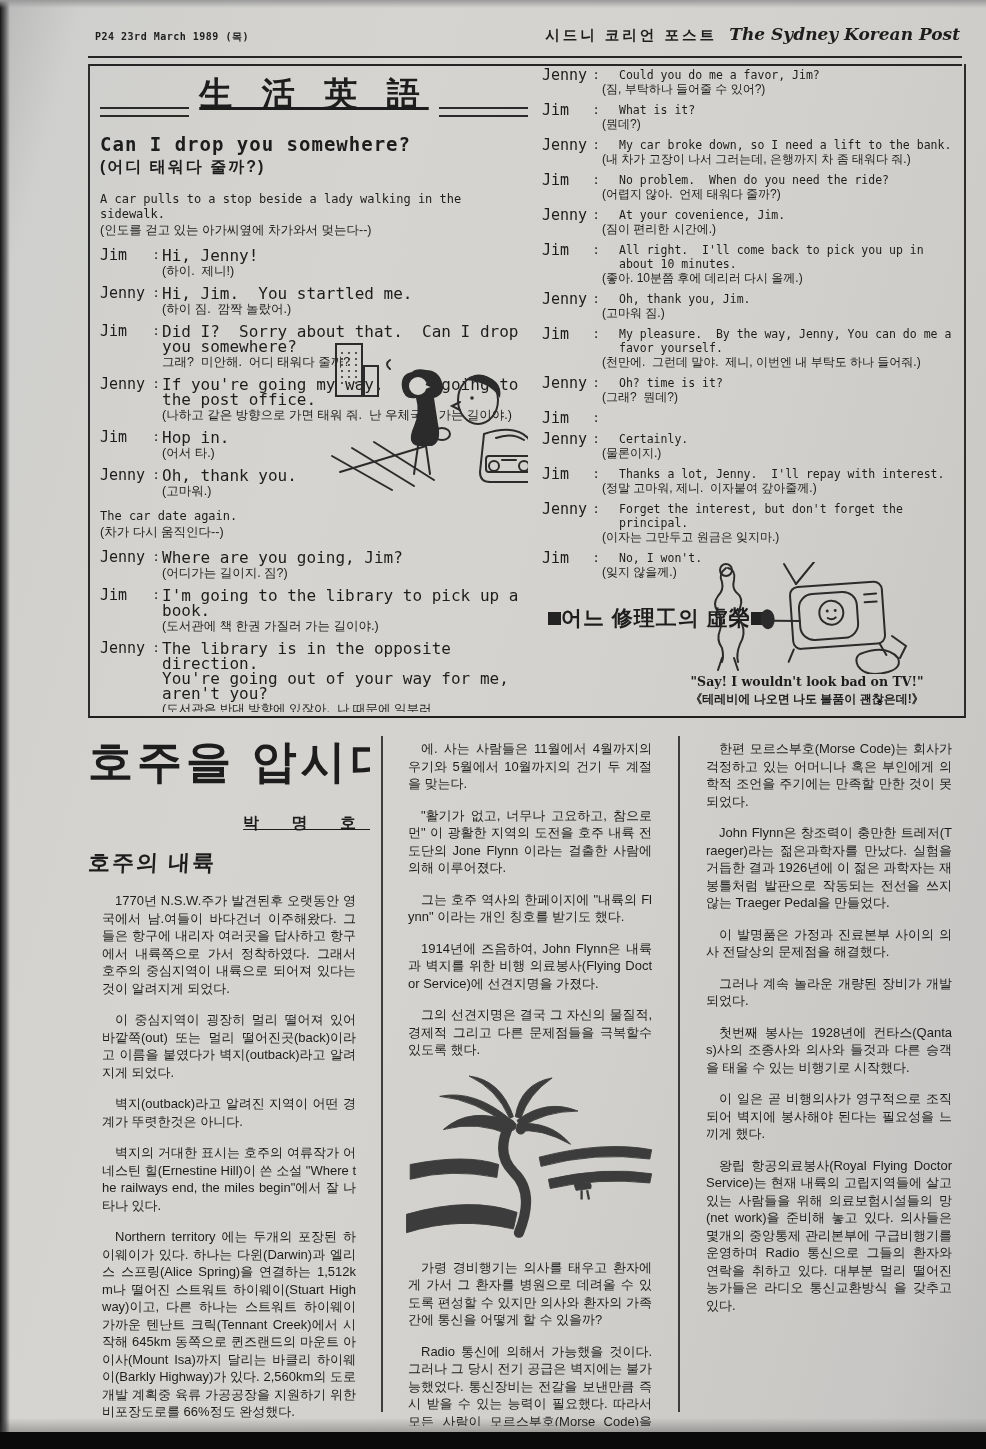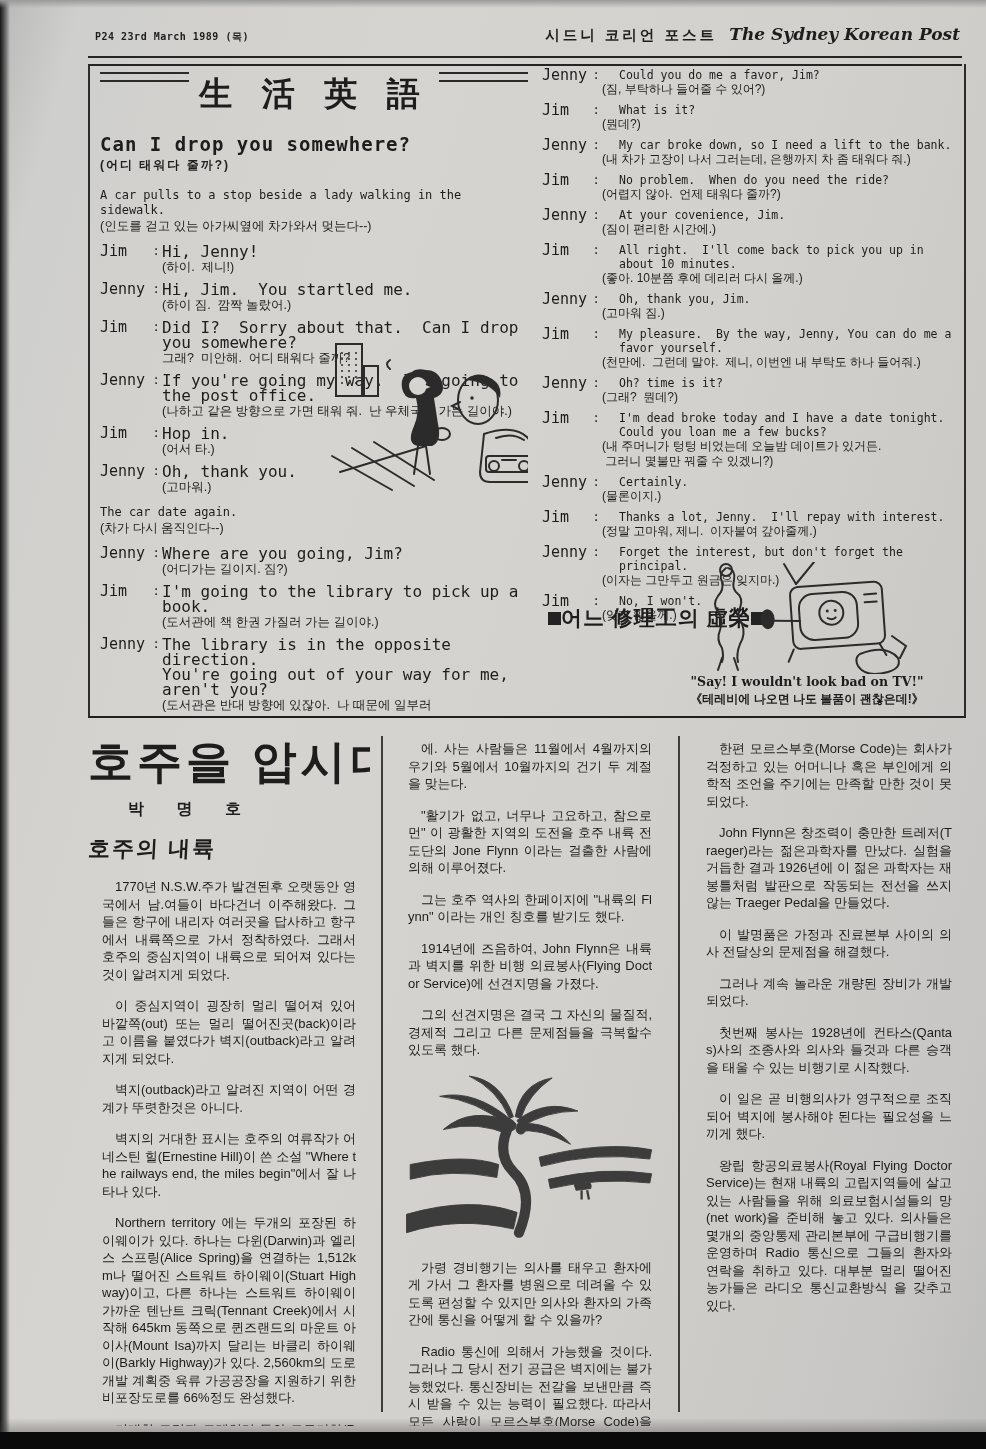--- a/index.html
+++ b/index.html
@@ -18,26 +18,26 @@
   .masthead-ko{font-weight:bold;font-size:14.5px;letter-spacing:3px;font-family:"Liberation Sans",sans-serif;}
   .masthead-en{font-family:"DejaVu Serif",serif;font-weight:bold;font-style:italic;font-size:17px;margin-left:8px;}
   .headrule{position:absolute;top:56px;left:88px;width:874px;height:6px;border-top:2.5px solid #252525;border-bottom:2px solid #252525;}
 
   
   .dlg-box{position:absolute;top:64px;left:88px;width:874px;height:652px;
     border-left:2px solid #2c2c2c;border-right:2px solid #2c2c2c;border-bottom:2.5px solid #1f1f1f;overflow:hidden;}
   .dlg-left{position:absolute;left:10px;top:6px;width:428px;bottom:4px;overflow:hidden;}
   .dlg-right{position:absolute;left:452px;top:4px;width:410px;bottom:4px;overflow:hidden;}
 
-  .sect-title-row{display:flex;align-items:flex-start;gap:10px;margin:2px 0 10px 0;}
+  .sect-title-row{display:flex;align-items:flex-end;gap:10px;margin:2px 0 10px 0;text-decoration:underline;}
   .sect-rule{flex:1;height:6px;border-top:2.5px solid #2a2a2a;border-bottom:2px solid #2a2a2a;}
   .sect-title{font-family:"DejaVu Serif",serif;font-size:33px;font-weight:bold;letter-spacing:9px;margin:0;white-space:nowrap;}
 
   .lesson-en{font-family:"DejaVu Sans Mono",monospace;font-weight:bold;font-size:19px;letter-spacing:1px;margin:16px 0 0 0;}
-  .lesson-ko{font-weight:bold;font-size:12px;letter-spacing:2px;margin:2px 0 14px 0;}
+  .lesson-ko{font-weight:bold;font-size:16px;letter-spacing:2px;margin:2px 0 14px 0;}
 
   .stage{margin:10px 0 10px 0;font-size:12px;}
   .stage .en{font-family:"DejaVu Sans Mono",monospace;display:block;line-height:15px;}
   .stage .ko{display:block;line-height:16px;font-size:12.5px;}
 
   .dlg-line{display:grid;grid-template-columns:50px 12px 1fr;margin-bottom:7px;}
   .dlg-right .dlg-line{margin-bottom:6px;grid-template-columns:48px 12px 1fr;}
   .spk{font-family:"DejaVu Sans Mono",monospace;font-size:15px;line-height:15px;}
   .sep{font-family:"DejaVu Sans Mono",monospace;font-size:12px;line-height:15px;text-align:center;}
   .txt .en{display:block;font-family:"DejaVu Sans Mono",monospace;font-size:16px;line-height:15px;white-space:pre-wrap;}
@@ -54,21 +54,21 @@
   .cap-en{font-family:"DejaVu Serif",serif;font-weight:bold;font-size:12.5px;display:block;}
   .cap-ko{font-weight:bold;font-size:12px;display:block;margin-top:2px;}
 
   
   .article{position:absolute;top:726px;left:88px;width:880px;height:700px;}
   .art-divider{position:absolute;top:10px;bottom:14px;width:2px;background:#3d3d3d;}
   .dv1{left:293px;} .dv2{left:590px;}
   .art-col{position:absolute;top:0;bottom:0;overflow:hidden;}
   .c1{left:0;width:282px;} .c2{left:306px;width:272px;} .c3{left:604px;width:274px;}
   .art-title{font-size:45px;font-weight:bold;letter-spacing:4px;margin:6px 0 4px 0;white-space:nowrap;}
-  .art-author{font-weight:bold;font-size:16px;letter-spacing:14px;text-align:left;margin:7px 0 14px 40px;}
+  .art-author{font-weight:bold;font-size:16px;letter-spacing:14px;text-align:right;margin:21px 0 14px 40px;text-decoration:underline;}
   .art-head{font-weight:bold;font-size:22px;letter-spacing:2px;margin:4px 0 10px 0;transform:skewX(-3deg);}
   .art-p{margin:14px;text-indent:1em;font-size:13px;line-height:17.5px;text-align:justify;word-break:break-all;}
   .palm{display:block;width:258px;height:172px;margin:8px auto 6px auto;}
   .ink{stroke:#2b2b2b;fill:none;stroke-width:2;stroke-linecap:round;}
 </style>
 </head>
 <body>
 
 <div class="page">
   <div class="edge-left"></div>
@@ -312,26 +312,20 @@
             <span class="sep">:</span>
             <span class="txt">
               <span class="en">Oh? time is it?</span>
               <span class="ko">(그래?  뭔데?)</span>
             </span>
           </div>
 
           <div class="dlg-line">
             <span class="spk">Jim</span>
             <span class="sep">:</span>
-            <span class="txt">
-              <span class="en">I'm dead broke today and I have a date tonight.
-Could you loan me a few bucks?</span>
-              <span class="ko">(내 주머니가 텅텅 비었는데 오늘밤 데이트가 있거든.
- 그러니 몇불만 꿔줄 수 있겠니?)</span>
-            </span>
           </div>
 
           <div class="dlg-line">
             <span class="spk">Jenny</span>
             <span class="sep">:</span>
             <span class="txt">
               <span class="en">Certainly.</span>
               <span class="ko">(물론이지.)</span>
             </span>
           </div>

